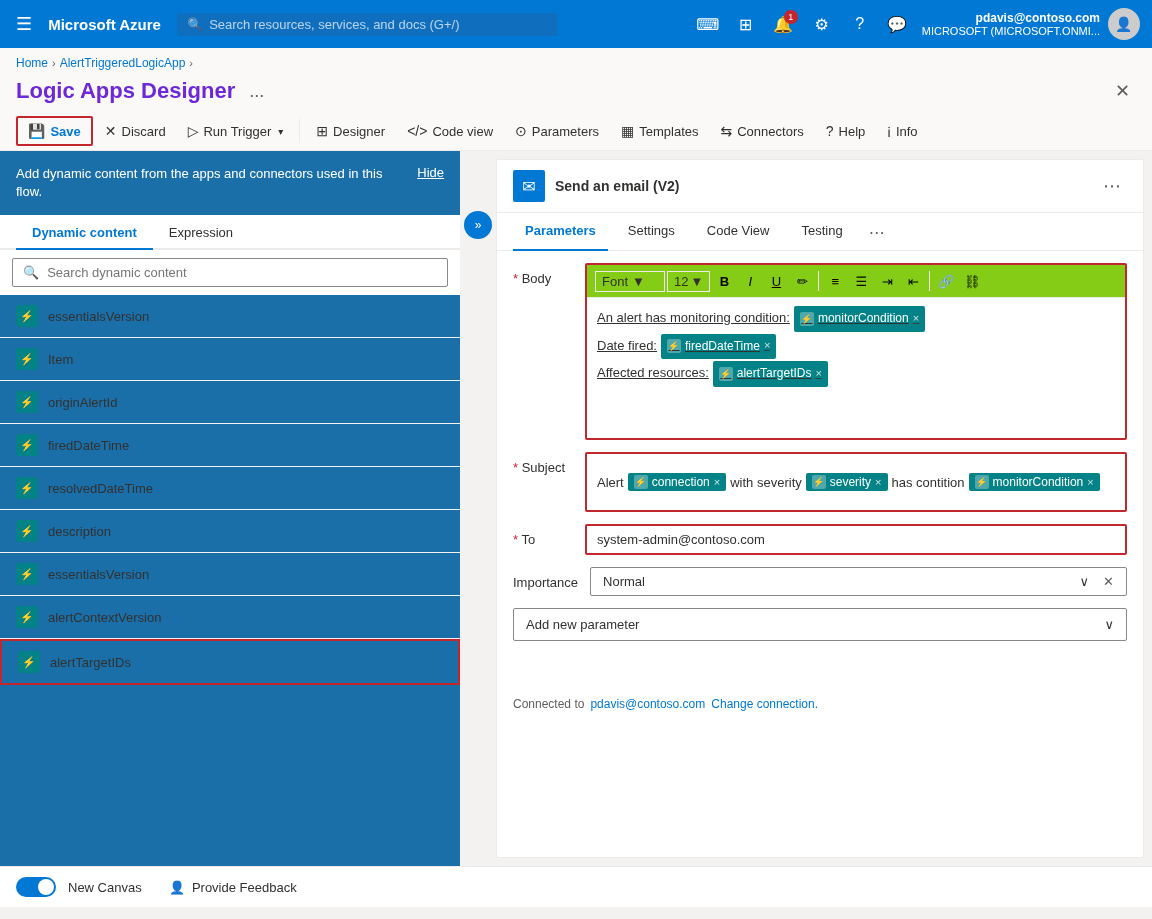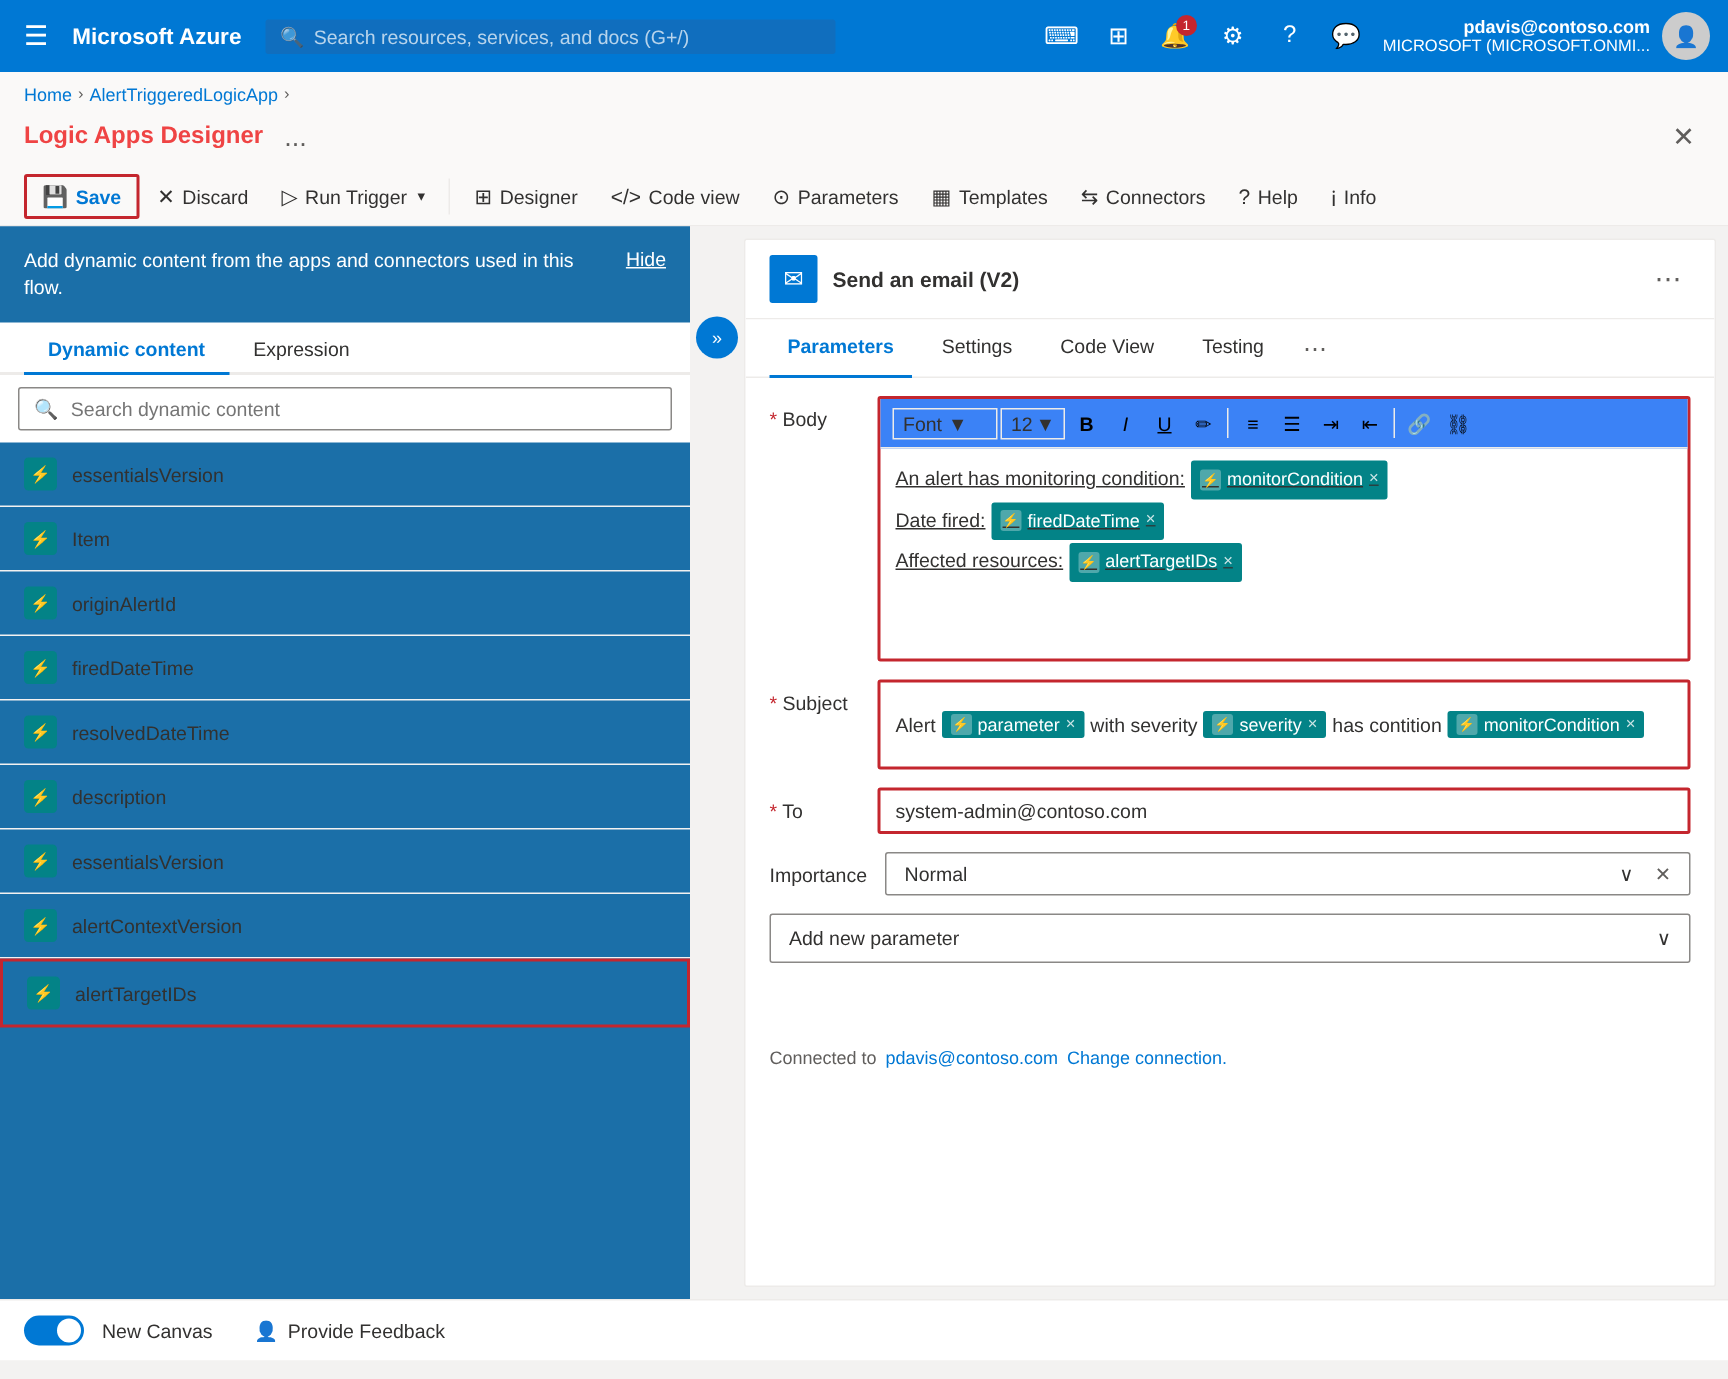--- a/index.html
+++ b/index.html
@@ -116,23 +116,23 @@
 
     
     .page-title-bar {
       background: #faf9f8;
       padding: 4px 16px 8px;
       display: flex;
       align-items: center;
       justify-content: space-between;
     }
     .page-title {
-      font-size: 16px;
+      font-size: 22px;
       font-weight: 600;
-      color: #ef4444;
+      color: #6d28d9;
     }
     .page-more-btn {
       color: #605e5c;
       font-size: 18px;
       cursor: pointer;
       padding: 2px 6px;
     }
     .page-close-btn {
       color: #605e5c;
       font-size: 18px;
@@ -406,21 +406,21 @@
       border: 2px solid #c4262e;
       border-radius: 2px;
       flex: 1;
     }
     .rte-toolbar {
       display: flex;
       align-items: center;
       padding: 4px 8px;
       border-bottom: 1px solid #edebe9;
       gap: 2px;
-      background: #3b82f6;
+      background: #84cc16;
     }
     .rte-font-select {
       display: flex;
       align-items: center;
       gap: 4px;
       border: 1px solid #edebe9;
       padding: 2px 6px;
       cursor: pointer;
       font-size: 13px;
       min-width: 70px;
@@ -841,21 +841,21 @@
           </div>
         </div>
       </div>
 
       <div class="form-row">
         <span class="form-label required">Subject</span>
         <div class="subject-field">
           <span>Alert</span>
           <span class="tag-chip">
             <span class="chip-icon">⚡</span>
-            <span>parameter</span>
+            <span>connection</span>
             <span class="chip-close">×</span>
           </span>
           <span>with severity</span>
           <span class="tag-chip">
             <span class="chip-icon">⚡</span>
             <span>severity</span>
             <span class="chip-close">×</span>
           </span>
           <span>has contition</span>
           <span class="tag-chip">

